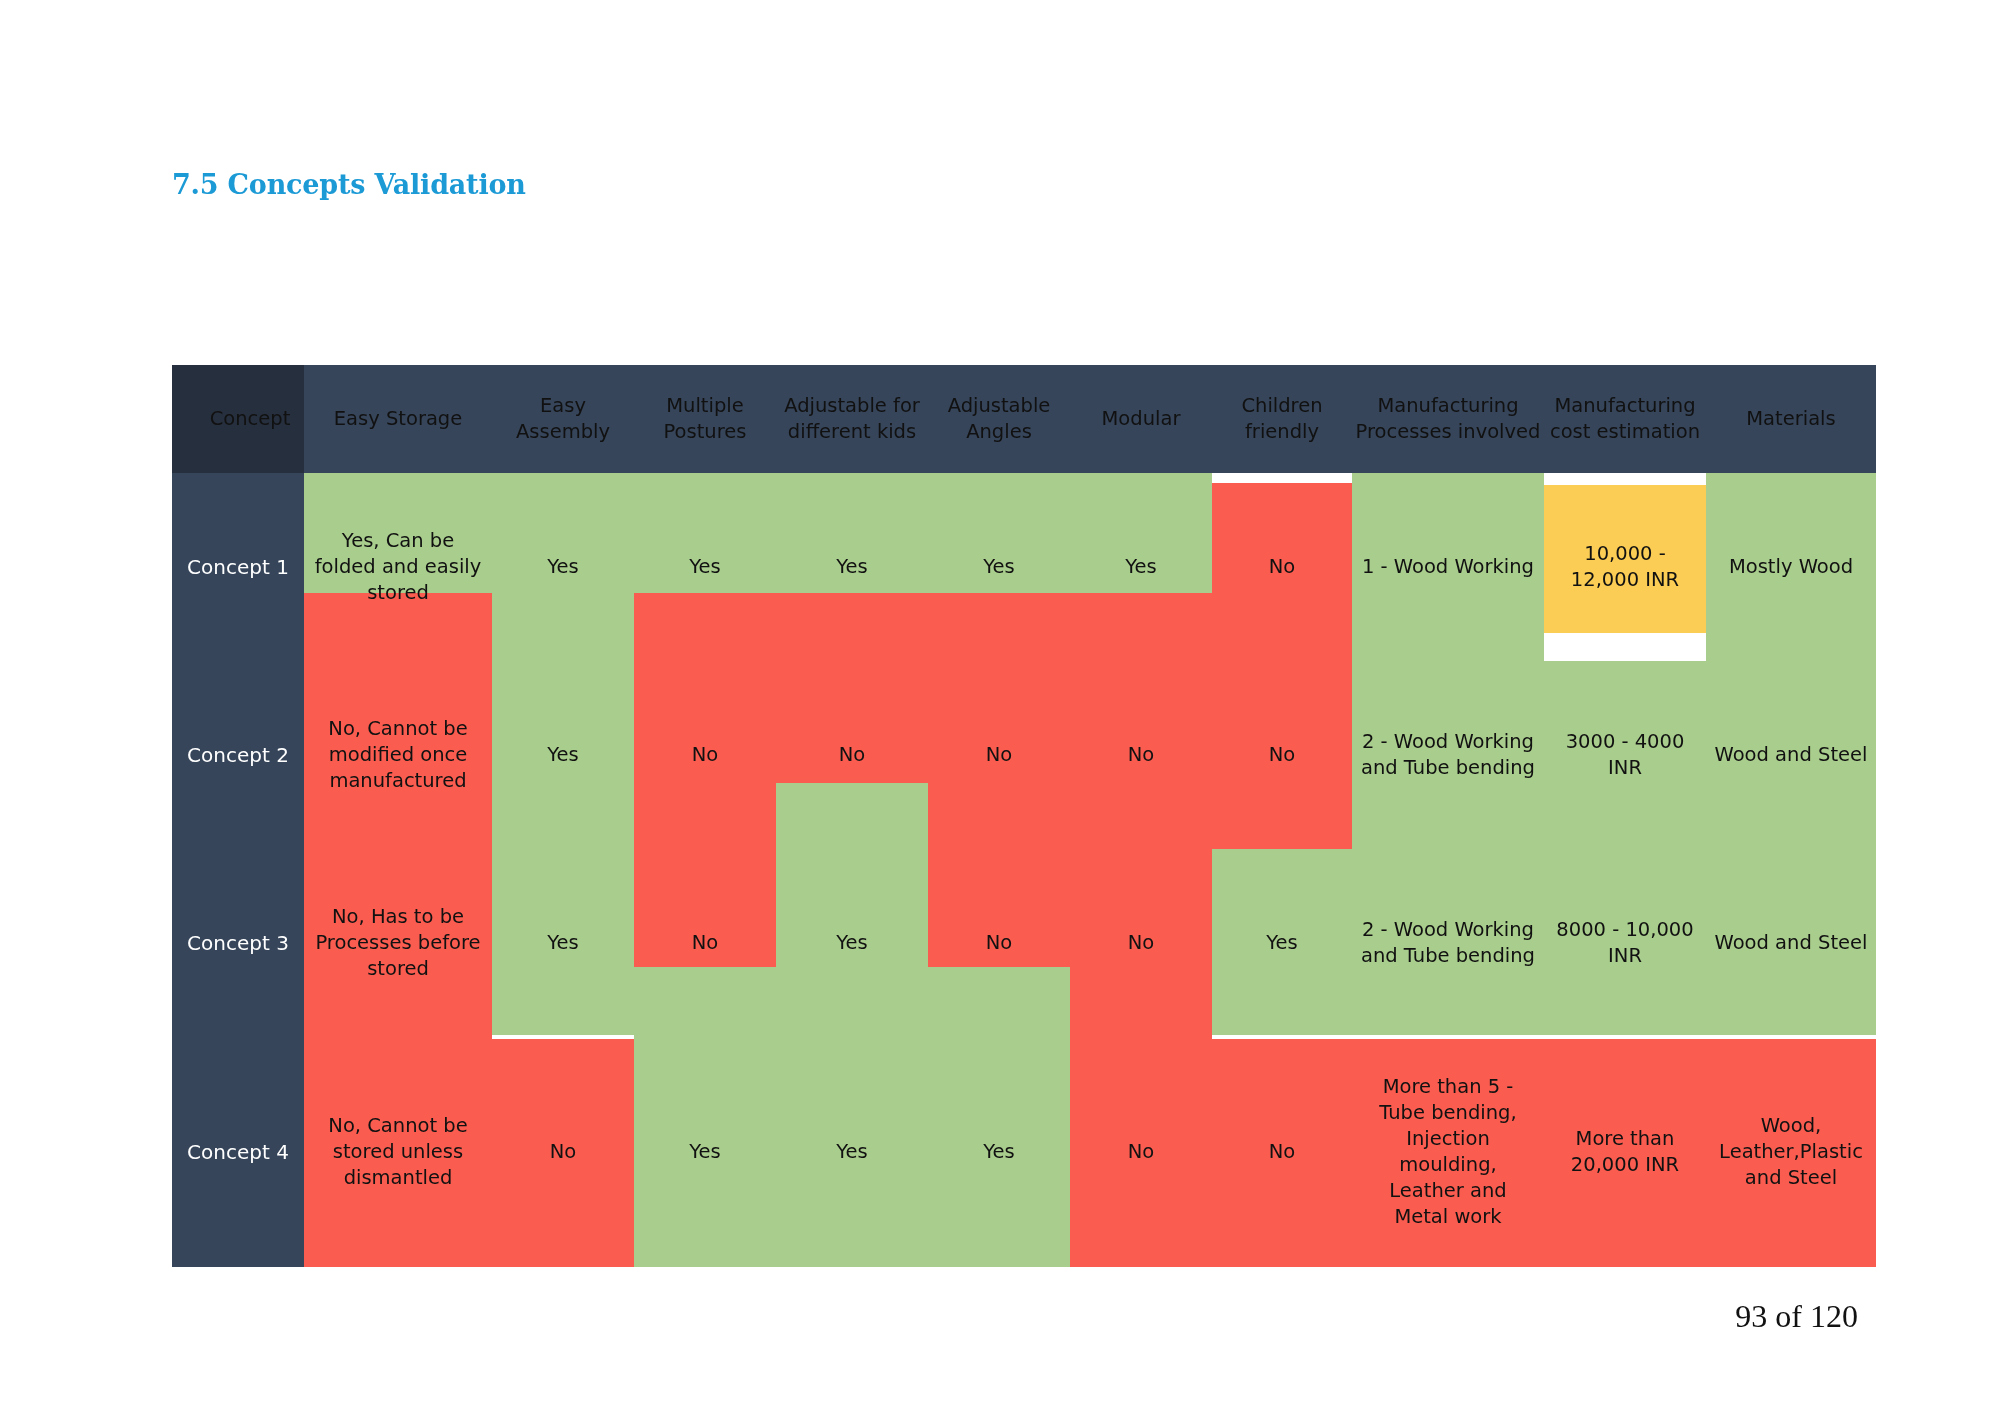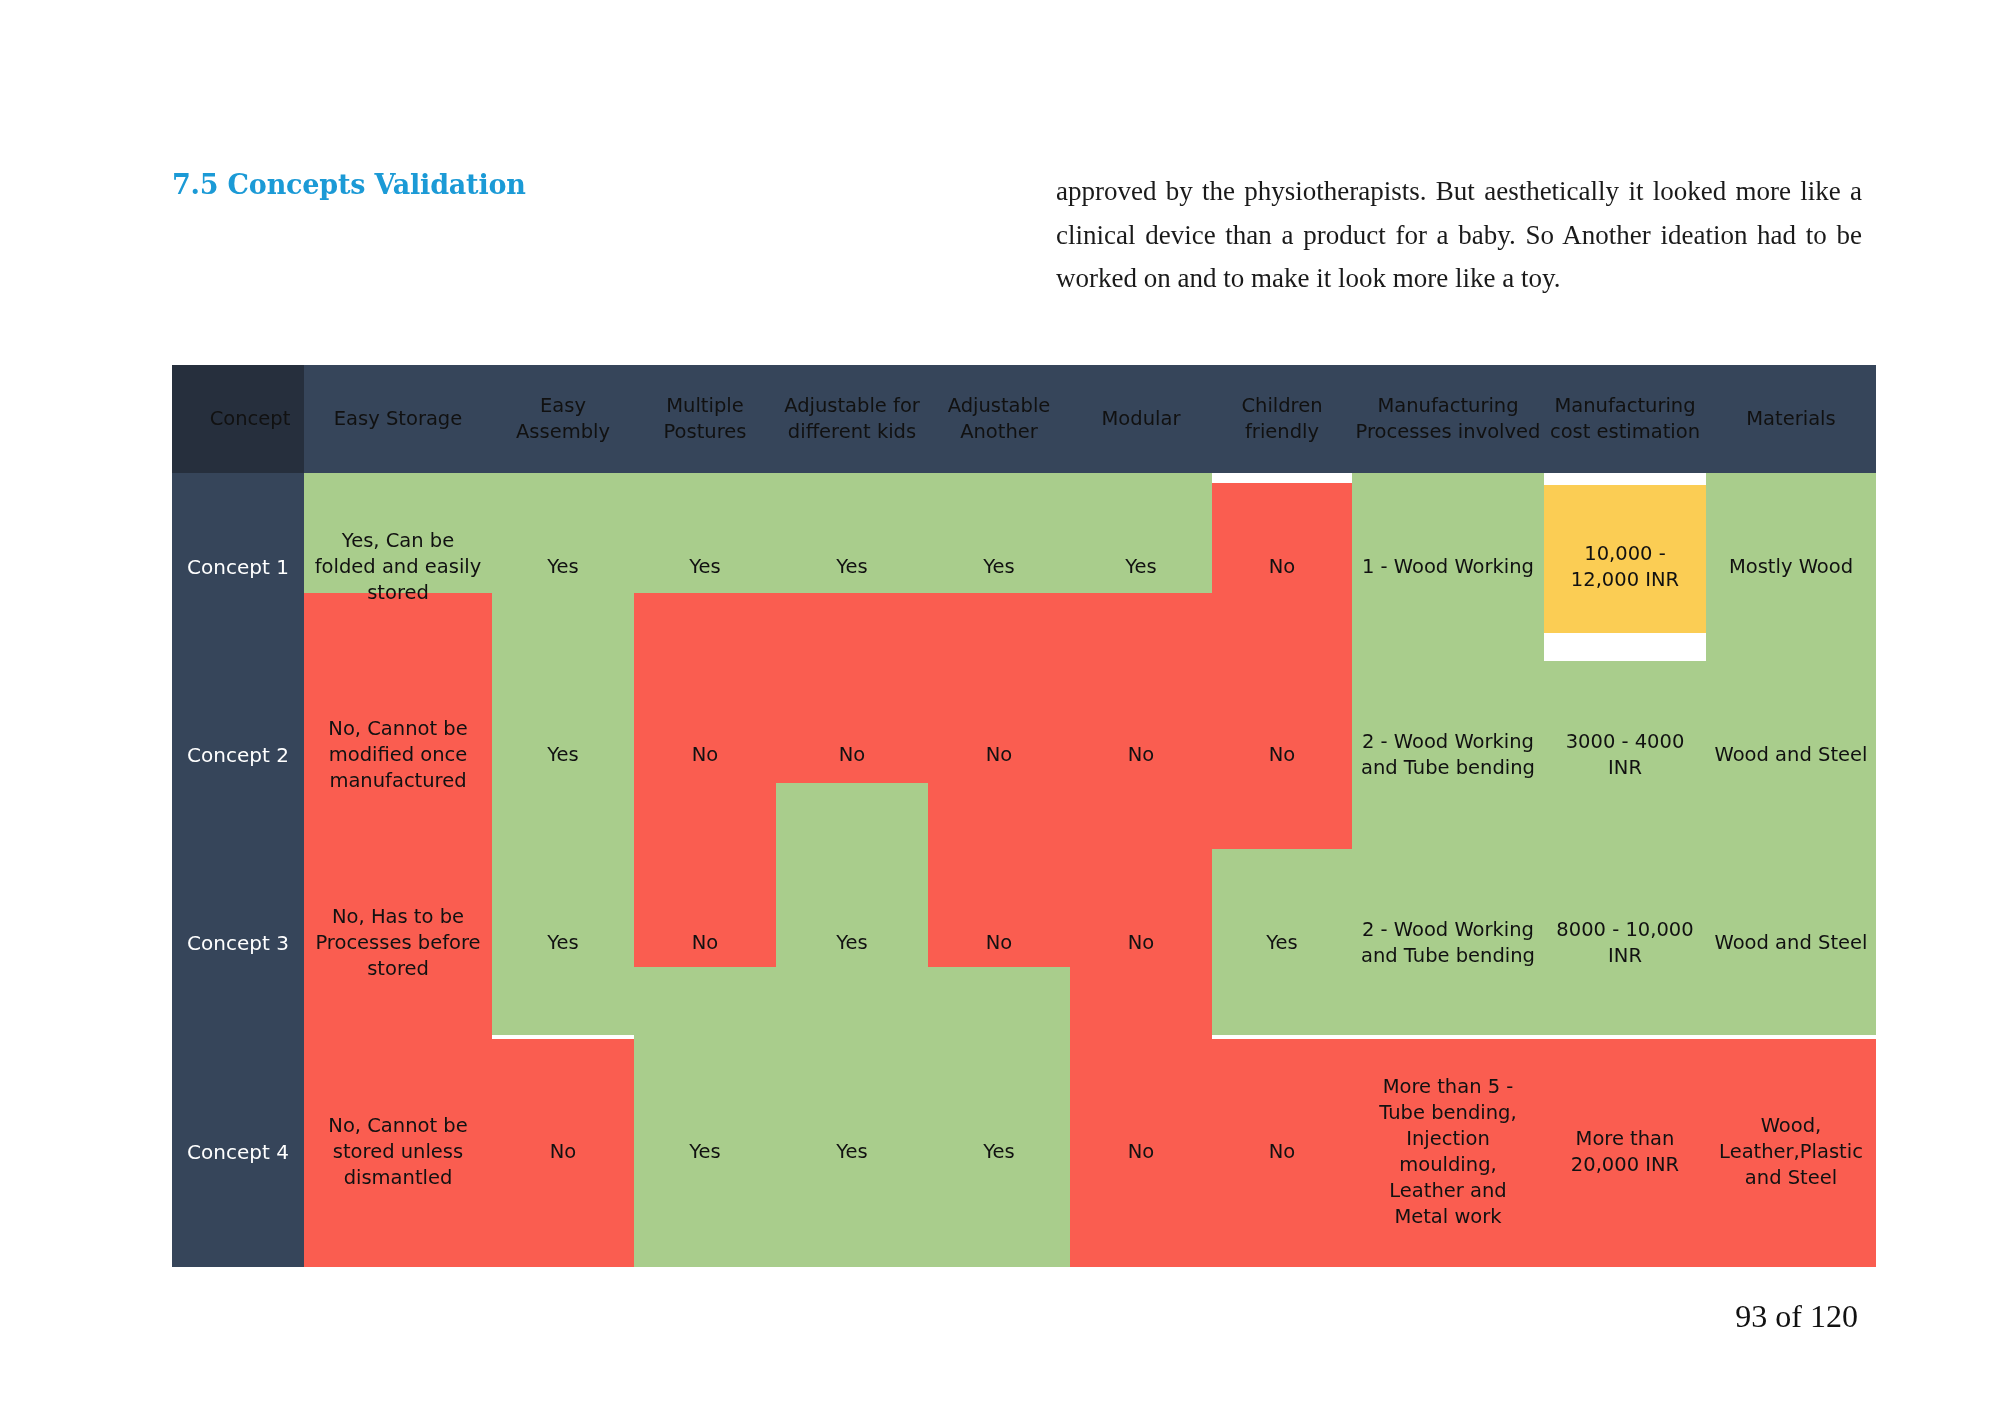--- a/index.html
+++ b/index.html
@@ -125,23 +125,20 @@
   }
 </style>
 </head>
 <body>
 
 <div class="page">
 
   <div class="cols">
     <div class="col col-left">
       <h2 class="section-title">7.5 Concepts Validation</h2>
-    </div>
-    <div class="col col-right">
-      <p class="para">approved by the physiotherapists. But aesthetically it looked more like a clinical device than a product for a baby. So Another ideation had to be worked on and to make it look more like a toy.</p>
     </div>
   </div>
 
   <div class="table-wrap">
     <table class="matrix">
       <colgroup>
         <col class="c0">
           <col class="c1">
           <col class="c2">
           <col class="c3">
@@ -153,21 +150,21 @@
           <col class="c9">
           <col class="c10">
       </colgroup>
       <thead>
         <tr>
           <th class="concept-head">Concept</th>
           <th>Easy Storage</th>
           <th>Easy Assembly</th>
           <th>Multiple Postures</th>
           <th>Adjustable for different kids</th>
-          <th>Adjustable Another</th>
+          <th>Adjustable Angles</th>
           <th>Modular</th>
           <th>Children friendly</th>
           <th>Manufacturing Processes involved</th>
           <th>Manufacturing cost estimation</th>
           <th>Materials</th>
         </tr>
       </thead>
       <tbody id="matrix-body">
           <tr>
             <td class="rowlab">Concept 1</td>

